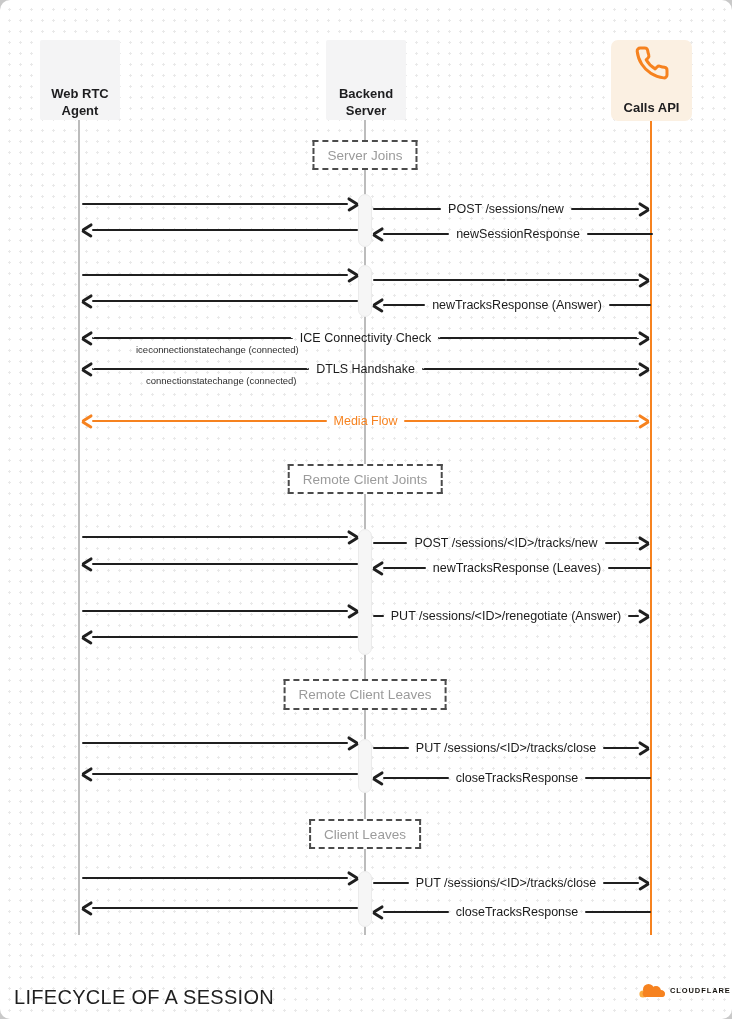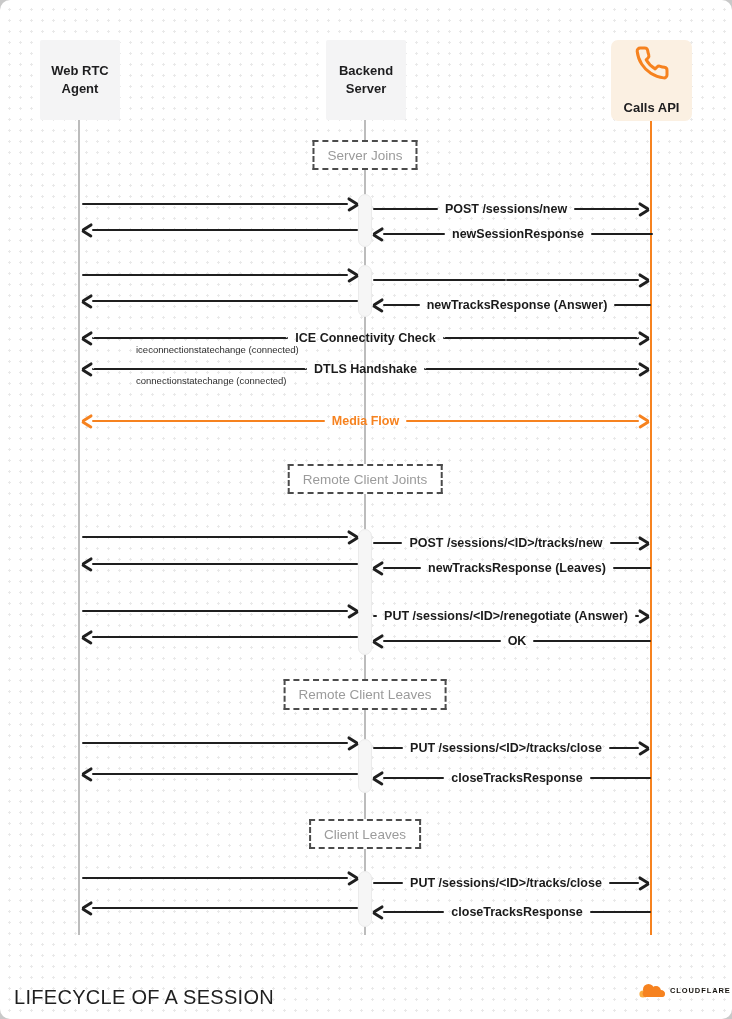--- a/index.html
+++ b/index.html
@@ -10,21 +10,21 @@
     background-image:radial-gradient(circle,#e9e9e9 1.1px,transparent 1.2px);
     background-size:11px 11px;background-position:4px 4px;
     border-radius:10px;overflow:hidden;
     font-family:"Liberation Sans",sans-serif;color:#1f1f1f;
   }
   
   .participant{
     position:absolute;display:flex;flex-direction:column;align-items:center;justify-content:center;
     text-align:center;font-weight:700;font-size:13px;line-height:1.35;color:#1d1d1f;z-index:5;
   }
-  .participant.gray{background:#f4f4f5;border-radius:2px;}
+  .participant.gray{background:#f4f4f5;border-radius:2px;justify-content:flex-end;}
   .participant.cream{background:#fbf0e2;border-radius:7px;gap:18px;}
   .plabel{white-space:pre-line;}
   
   .lifeline{position:absolute;width:2px;z-index:1;}
   .lifeline.gray{background:#bcbcbc;}
   .lifeline.orange{background:#f6821f;}
   
   .activation{
     position:absolute;left:358px;width:14px;background:#f6f6f6;
     border:1px solid #ebebeb;border-radius:7px;z-index:2;
@@ -33,21 +33,21 @@
   .phase{
     position:absolute;left:365px;transform:translateX(-50%);
     display:flex;align-items:center;justify-content:center;
     background:#ffffff;border:2px dashed #4b4b4b;color:#9b9b9b;
     font-size:13.5px;font-weight:500;white-space:nowrap;padding:0 13px;z-index:6;
   }
   
   .msg{position:absolute;display:flex;align-items:center;height:18px;color:#1f1f1f;z-index:7;}
   .seg{flex:1;height:2.6px;background:#1f1f1f;border-radius:1px;min-width:3px;}
   .msg.dashed .seg{height:0;background:none;border-top:2.6px dashed #1f1f1f;}
-  .lbl{font-size:12.5px;font-weight:700;padding:0 7px;white-space:nowrap;color:#1b1b1b;}
+  .lbl{font-size:12.5px;font-weight:400;padding:0 7px;white-space:nowrap;color:#1b1b1b;}
   .msg.orange{color:#f6821f;}
   .msg.orange .seg{background:#f6821f;}
   .msg.orange .lbl{color:#f6821f;}
   
   .ah{position:relative;width:13px;height:16px;flex:none;}
   .ah::before,.ah::after{
     content:"";position:absolute;top:6.7px;width:12px;height:2.6px;
     background:currentColor;border-radius:2px;
   }
   .ah.r{margin-left:-3px;}
@@ -158,21 +158,21 @@
   </div>
   <div class="caption" style="left:90px;top:344px">iceconnectionstatechange (connected)</div>
 
   <div class="msg dashed" style="left:82px;top:360px;width:567px">
     <span class="ah l"></span>
       <span class="seg"></span>
     <span class="lbl">DTLS Handshake</span>
     <span class="seg"></span>
       <span class="ah r"></span>
   </div>
-  <div class="caption" style="left:90px;top:375px">connectionstatechange (connected)</div>
+  <div class="caption" style="left:100px;top:375px">connectionstatechange (connected)</div>
 
   <div class="msg orange" style="left:82px;top:412px;width:567px">
     <span class="ah l"></span>
       <span class="seg"></span>
     <span class="lbl">Media Flow</span>
     <span class="seg"></span>
       <span class="ah r"></span>
   </div>
 
   <div class="msg" style="left:82px;top:528px;width:276px">
@@ -198,26 +198,20 @@
 
   <div class="msg" style="left:82px;top:602px;width:276px">
     <span class="seg"></span>
       <span class="ah r"></span>
   </div>
   <div class="msg" style="left:373px;top:607px;width:276px">
     <span class="seg"></span>
     <span class="lbl">PUT /sessions/&lt;ID&gt;/renegotiate (Answer)</span>
     <span class="seg"></span>
       <span class="ah r"></span>
-  </div>
-  <div class="msg" style="left:373px;top:632px;width:278px">
-    <span class="ah l"></span>
-      <span class="seg"></span>
-    <span class="lbl">OK</span>
-    <span class="seg"></span>
   </div>
   <div class="msg" style="left:82px;top:628px;width:276px">
     <span class="ah l"></span>
       <span class="seg"></span>
   </div>
 
   <div class="msg" style="left:82px;top:734px;width:276px">
     <span class="seg"></span>
       <span class="ah r"></span>
   </div>

